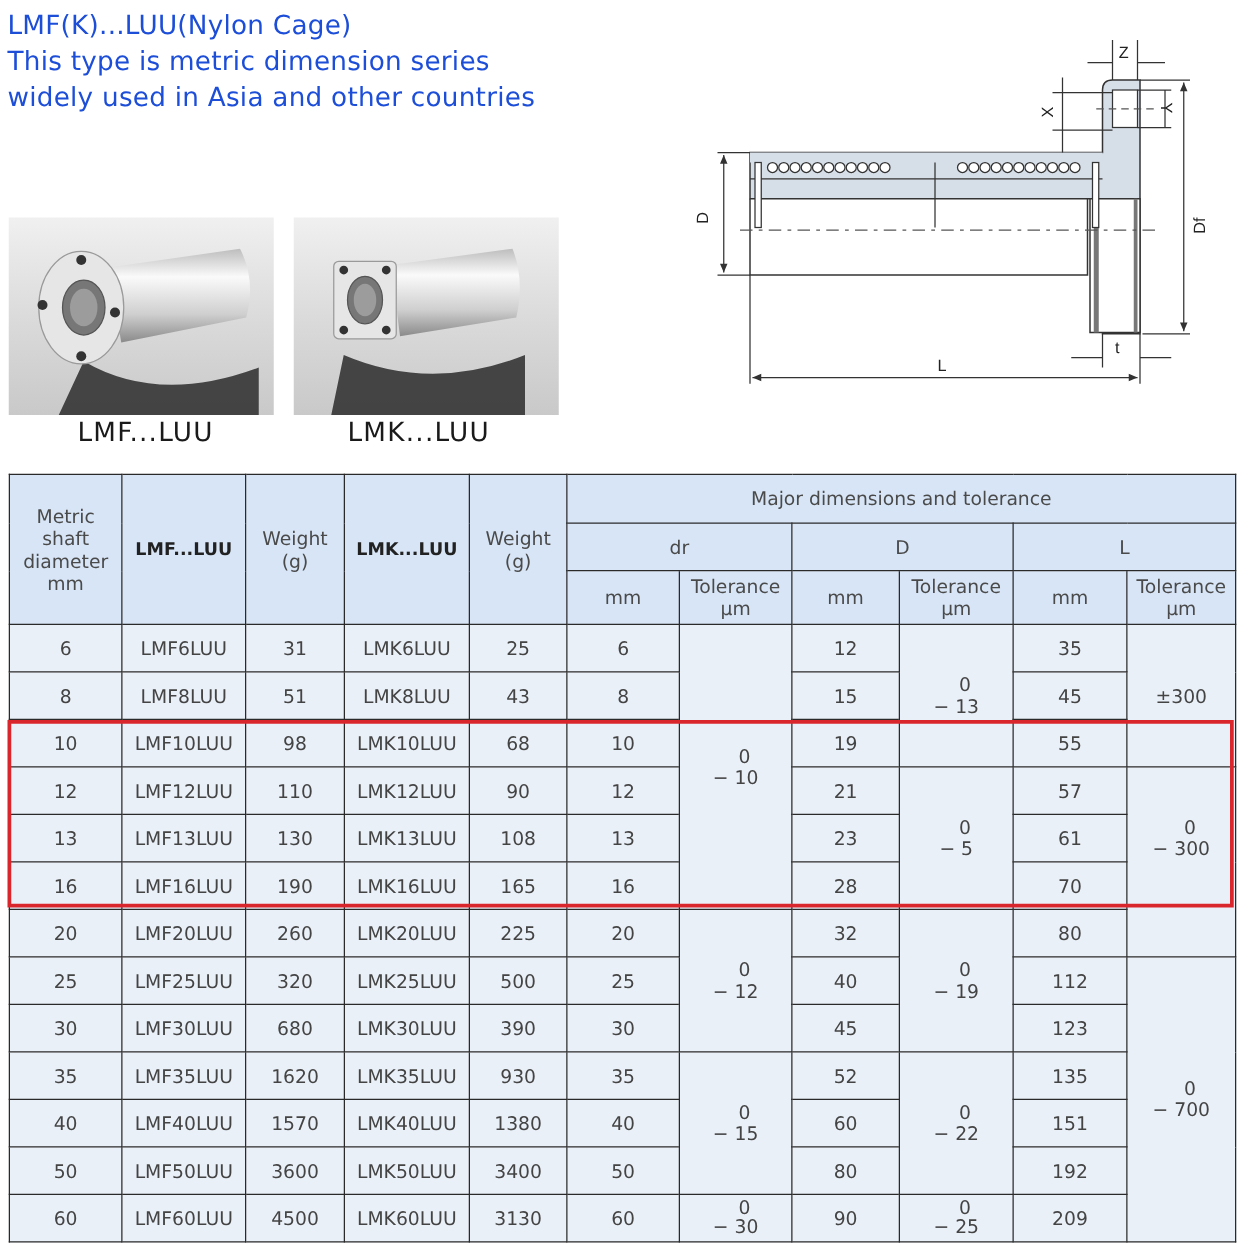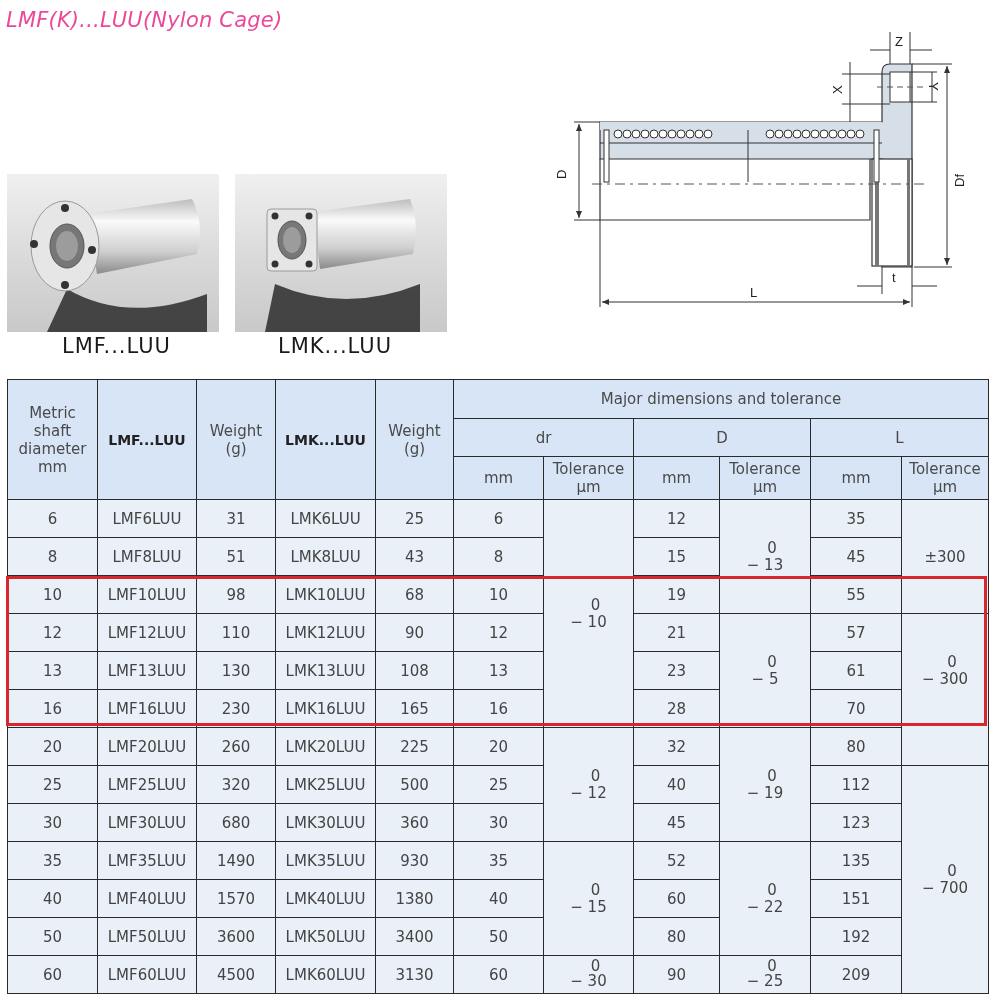--- a/index.html
+++ b/index.html
@@ -1,17 +1,17 @@
 <!DOCTYPE html>
 <html><head>
 <meta charset="utf-8">
 <style>
   html, body { margin: 0; padding: 0; background: #ffffff; }
   body { width: 1000px; height: 1000px; position: relative; overflow: hidden; font-family: "DejaVu Sans", "Liberation Sans", sans-serif; color: #333; }
-  .intro { position: absolute; left: 6px; top: 6px; font-size: 21px; line-height: 29px; color: #ec4899; letter-spacing: 0.2px; font-style: italic; }
+  .intro { position: absolute; left: 6px; top: 6px; font-size: 21px; line-height: 29px; color: #1d4ed8; letter-spacing: 0.2px; }
   .intro div { white-space: nowrap; }
   .photo { position: absolute; top: 174px; width: 212px; height: 158px; background: linear-gradient(180deg, #f0f0f0 0%, #d9d9d9 55%, #c9c9c9 100%); overflow: hidden; }
   .photo.lmf { left: 7px; }
   .photo.lmk { left: 235px; }
   .caption { position: absolute; top: 334px; font-size: 21px; color: #1a1a1a; letter-spacing: 1px; }
   .caption.lmf { left: 62px; }
   .caption.lmk { left: 278px; }
   .drawing { position: absolute; left: 552px; top: 32px; width: 430px; height: 310px; }
   table.spec { position: absolute; left: 7px; top: 379px; border-collapse: collapse; table-layout: fixed; width: 981px; font-size: 15px; color: #444; }
   table.spec td, table.spec th { border: 1.5px solid #2a2a2a; text-align: center; vertical-align: middle; padding: 0; font-weight: normal; }
@@ -21,20 +21,22 @@
   .tol { display: inline-block; text-align: right; line-height: 17px; }
   .tol .z { display: block; text-align: center; padding-left: 14px; }
   .tol-tight { line-height: 15px; }
   .redbox { position: absolute; left: 6px; top: 576px; width: 981px; height: 150px; border: 3px solid #d9262c; box-sizing: border-box; pointer-events: none; }
 </style>
 </head>
 <body>
 
 <div class="intro">
   <div>LMF(K)...LUU(Nylon Cage)</div>
+  <div>This type is metric dimension series</div>
+  <div>widely used in Asia and other countries</div>
 </div>
 
 <div class="photo lmf">
   <svg width="212" height="158" viewBox="0 0 212 158">
     <defs>
       <linearGradient id="cyl1" x1="0" y1="0" x2="0" y2="1">
         <stop offset="0" stop-color="#bdbdbd"></stop>
           <stop offset="0.3" stop-color="#fafafa"></stop>
           <stop offset="0.7" stop-color="#cfcfcf"></stop>
           <stop offset="1" stop-color="#8a8a8a"></stop>
@@ -279,21 +281,21 @@
       <td>LMK13LUU</td>
       <td>108</td>
       <td>13</td>
       <td>23</td>
       <td>61</td>
     </tr>
 
     <tr>
       <td>16</td>
       <td>LMF16LUU</td>
-      <td>230</td>
+      <td>190</td>
       <td>LMK16LUU</td>
       <td>165</td>
       <td>16</td>
       <td>28</td>
       <td>70</td>
     </tr>
 
     <tr>
       <td>20</td>
       <td>LMF20LUU</td>
@@ -317,30 +319,30 @@
       <td>40</td>
       <td>112</td>
       <td rowspan="6"><span class="tol"><span class="z">0</span><span>− 700</span></span></td>
     </tr>
 
     <tr>
       <td>30</td>
       <td>LMF30LUU</td>
       <td>680</td>
       <td>LMK30LUU</td>
-      <td>360</td>
+      <td>390</td>
       <td>30</td>
       <td>45</td>
       <td>123</td>
     </tr>
 
     <tr>
       <td>35</td>
       <td>LMF35LUU</td>
-      <td>1490</td>
+      <td>1620</td>
       <td>LMK35LUU</td>
       <td>930</td>
       <td>35</td>
       <td rowspan="3"><span class="tol"><span class="z">0</span><span>− 15</span></span></td>
       <td>52</td>
       <td rowspan="3"><span class="tol"><span class="z">0</span><span>− 22</span></span></td>
       <td>135</td>
     </tr>
 
     <tr>

